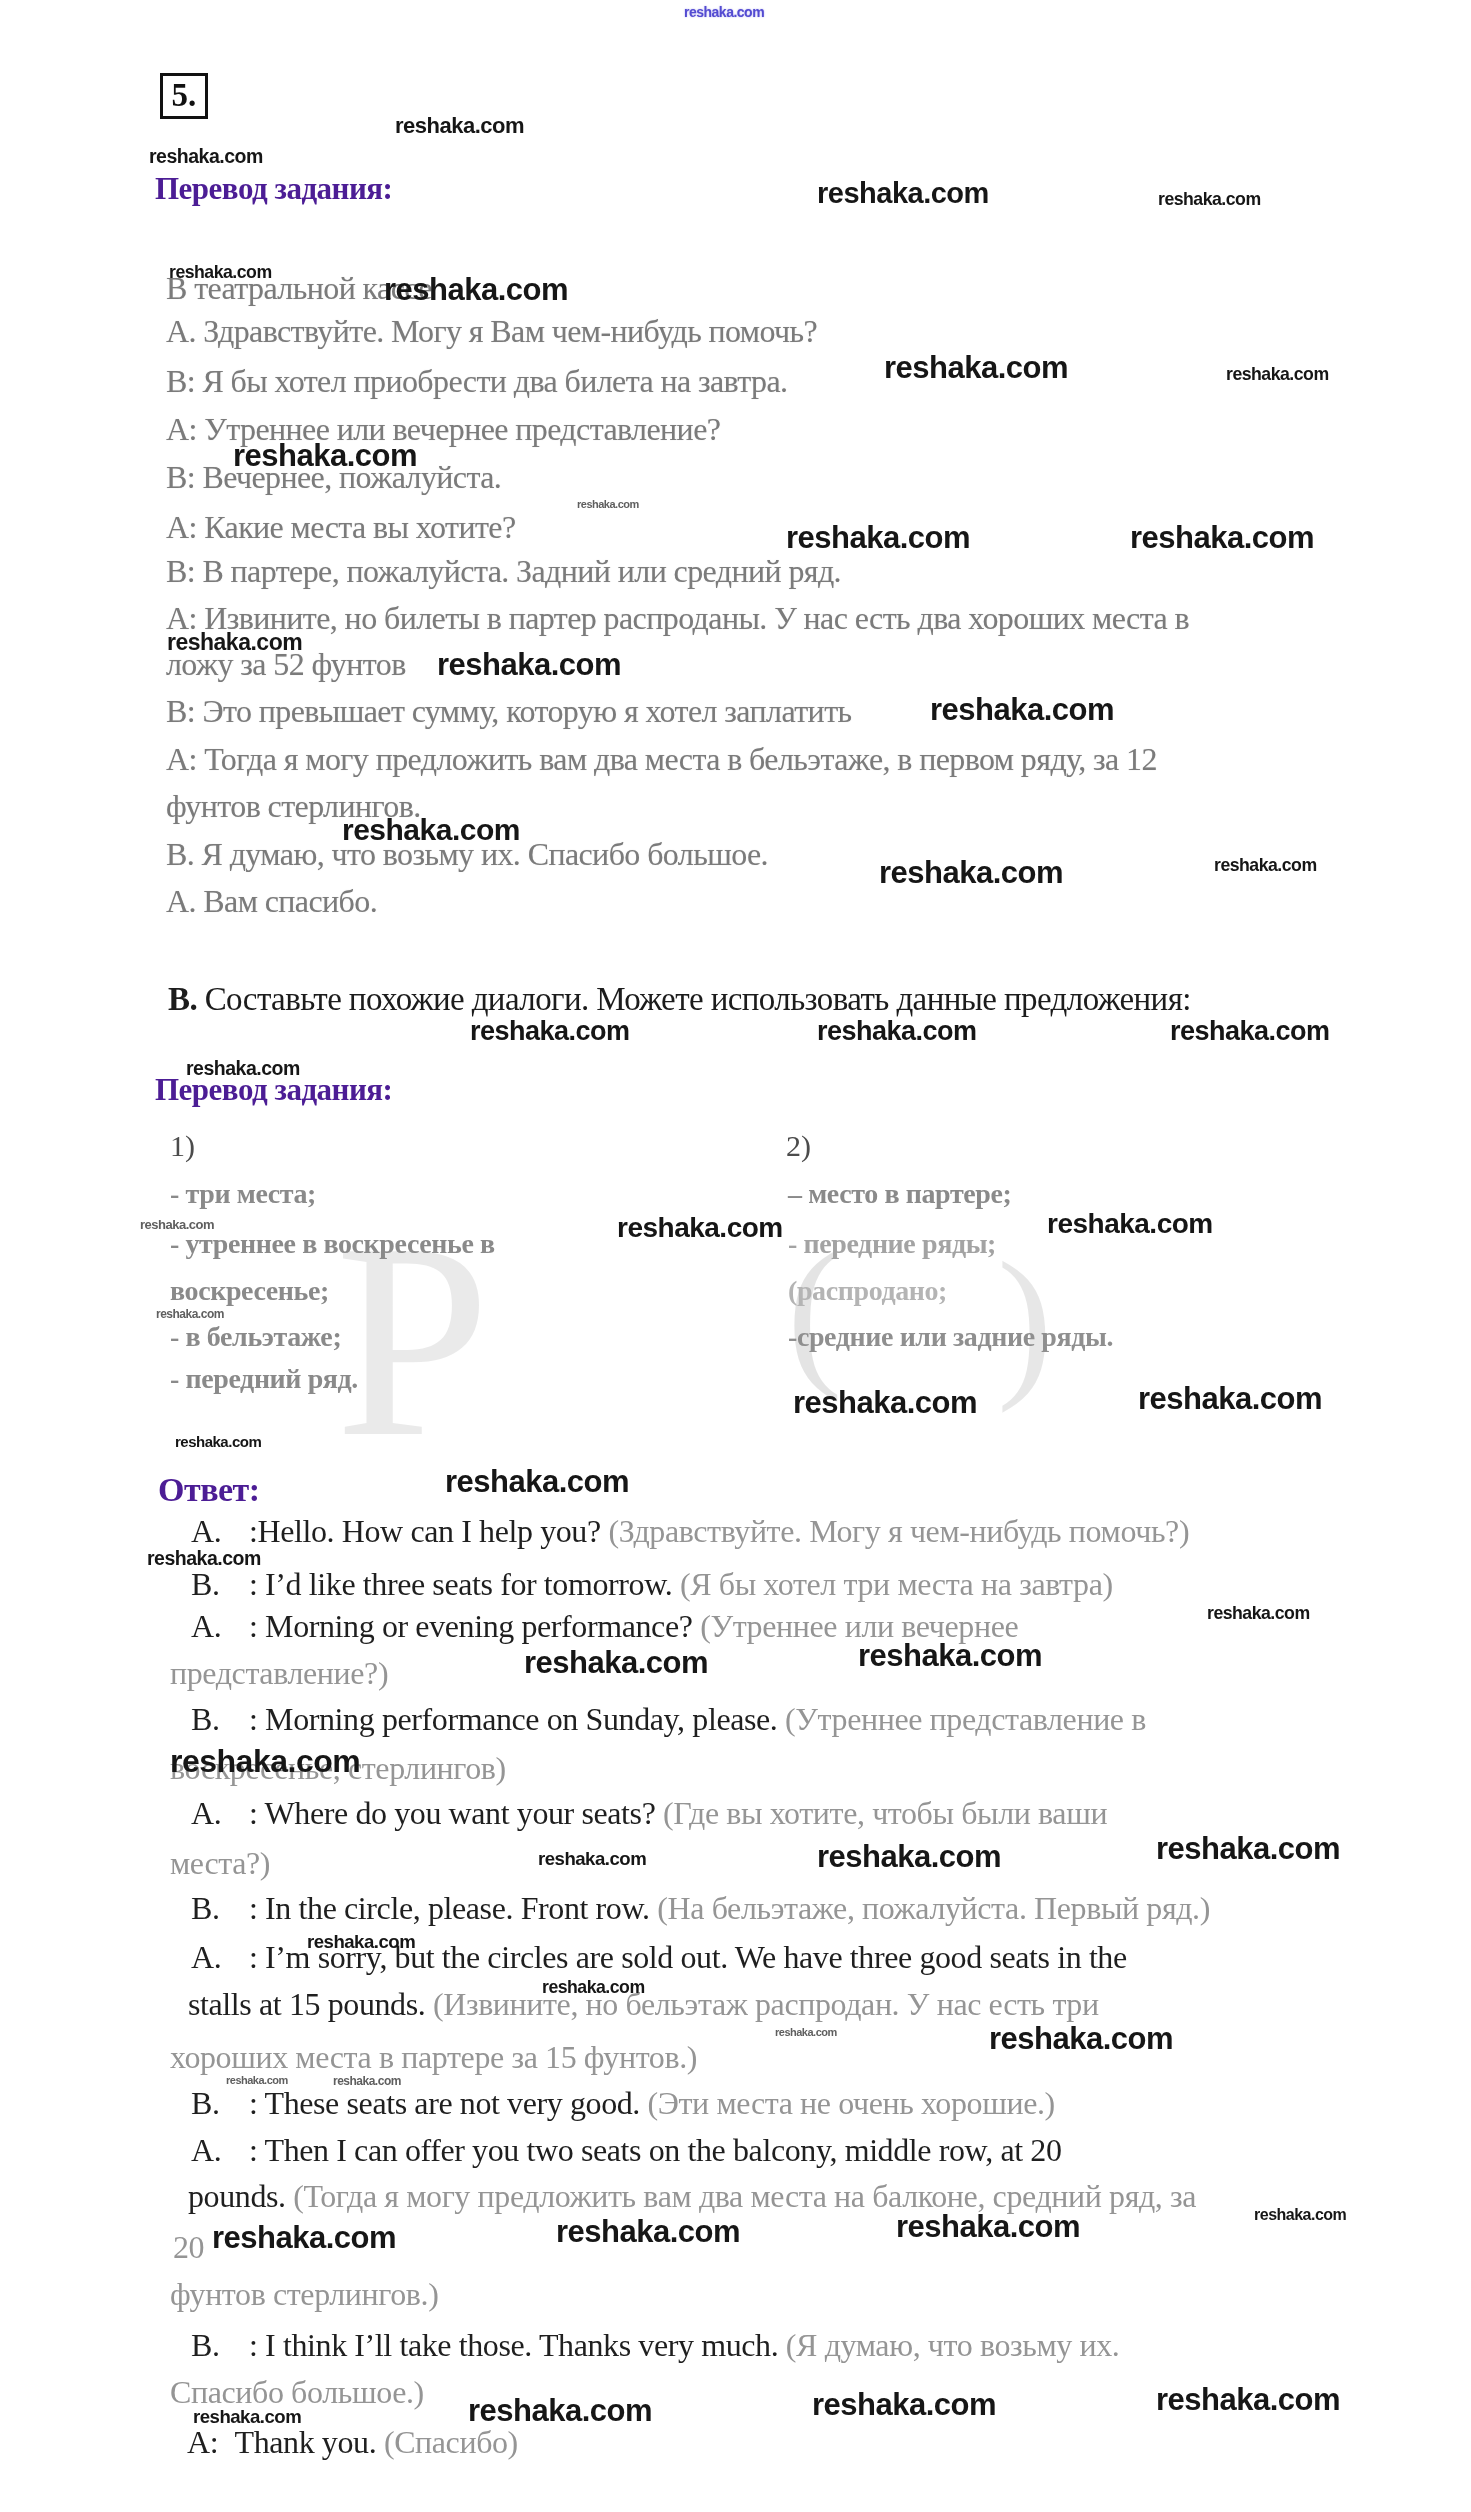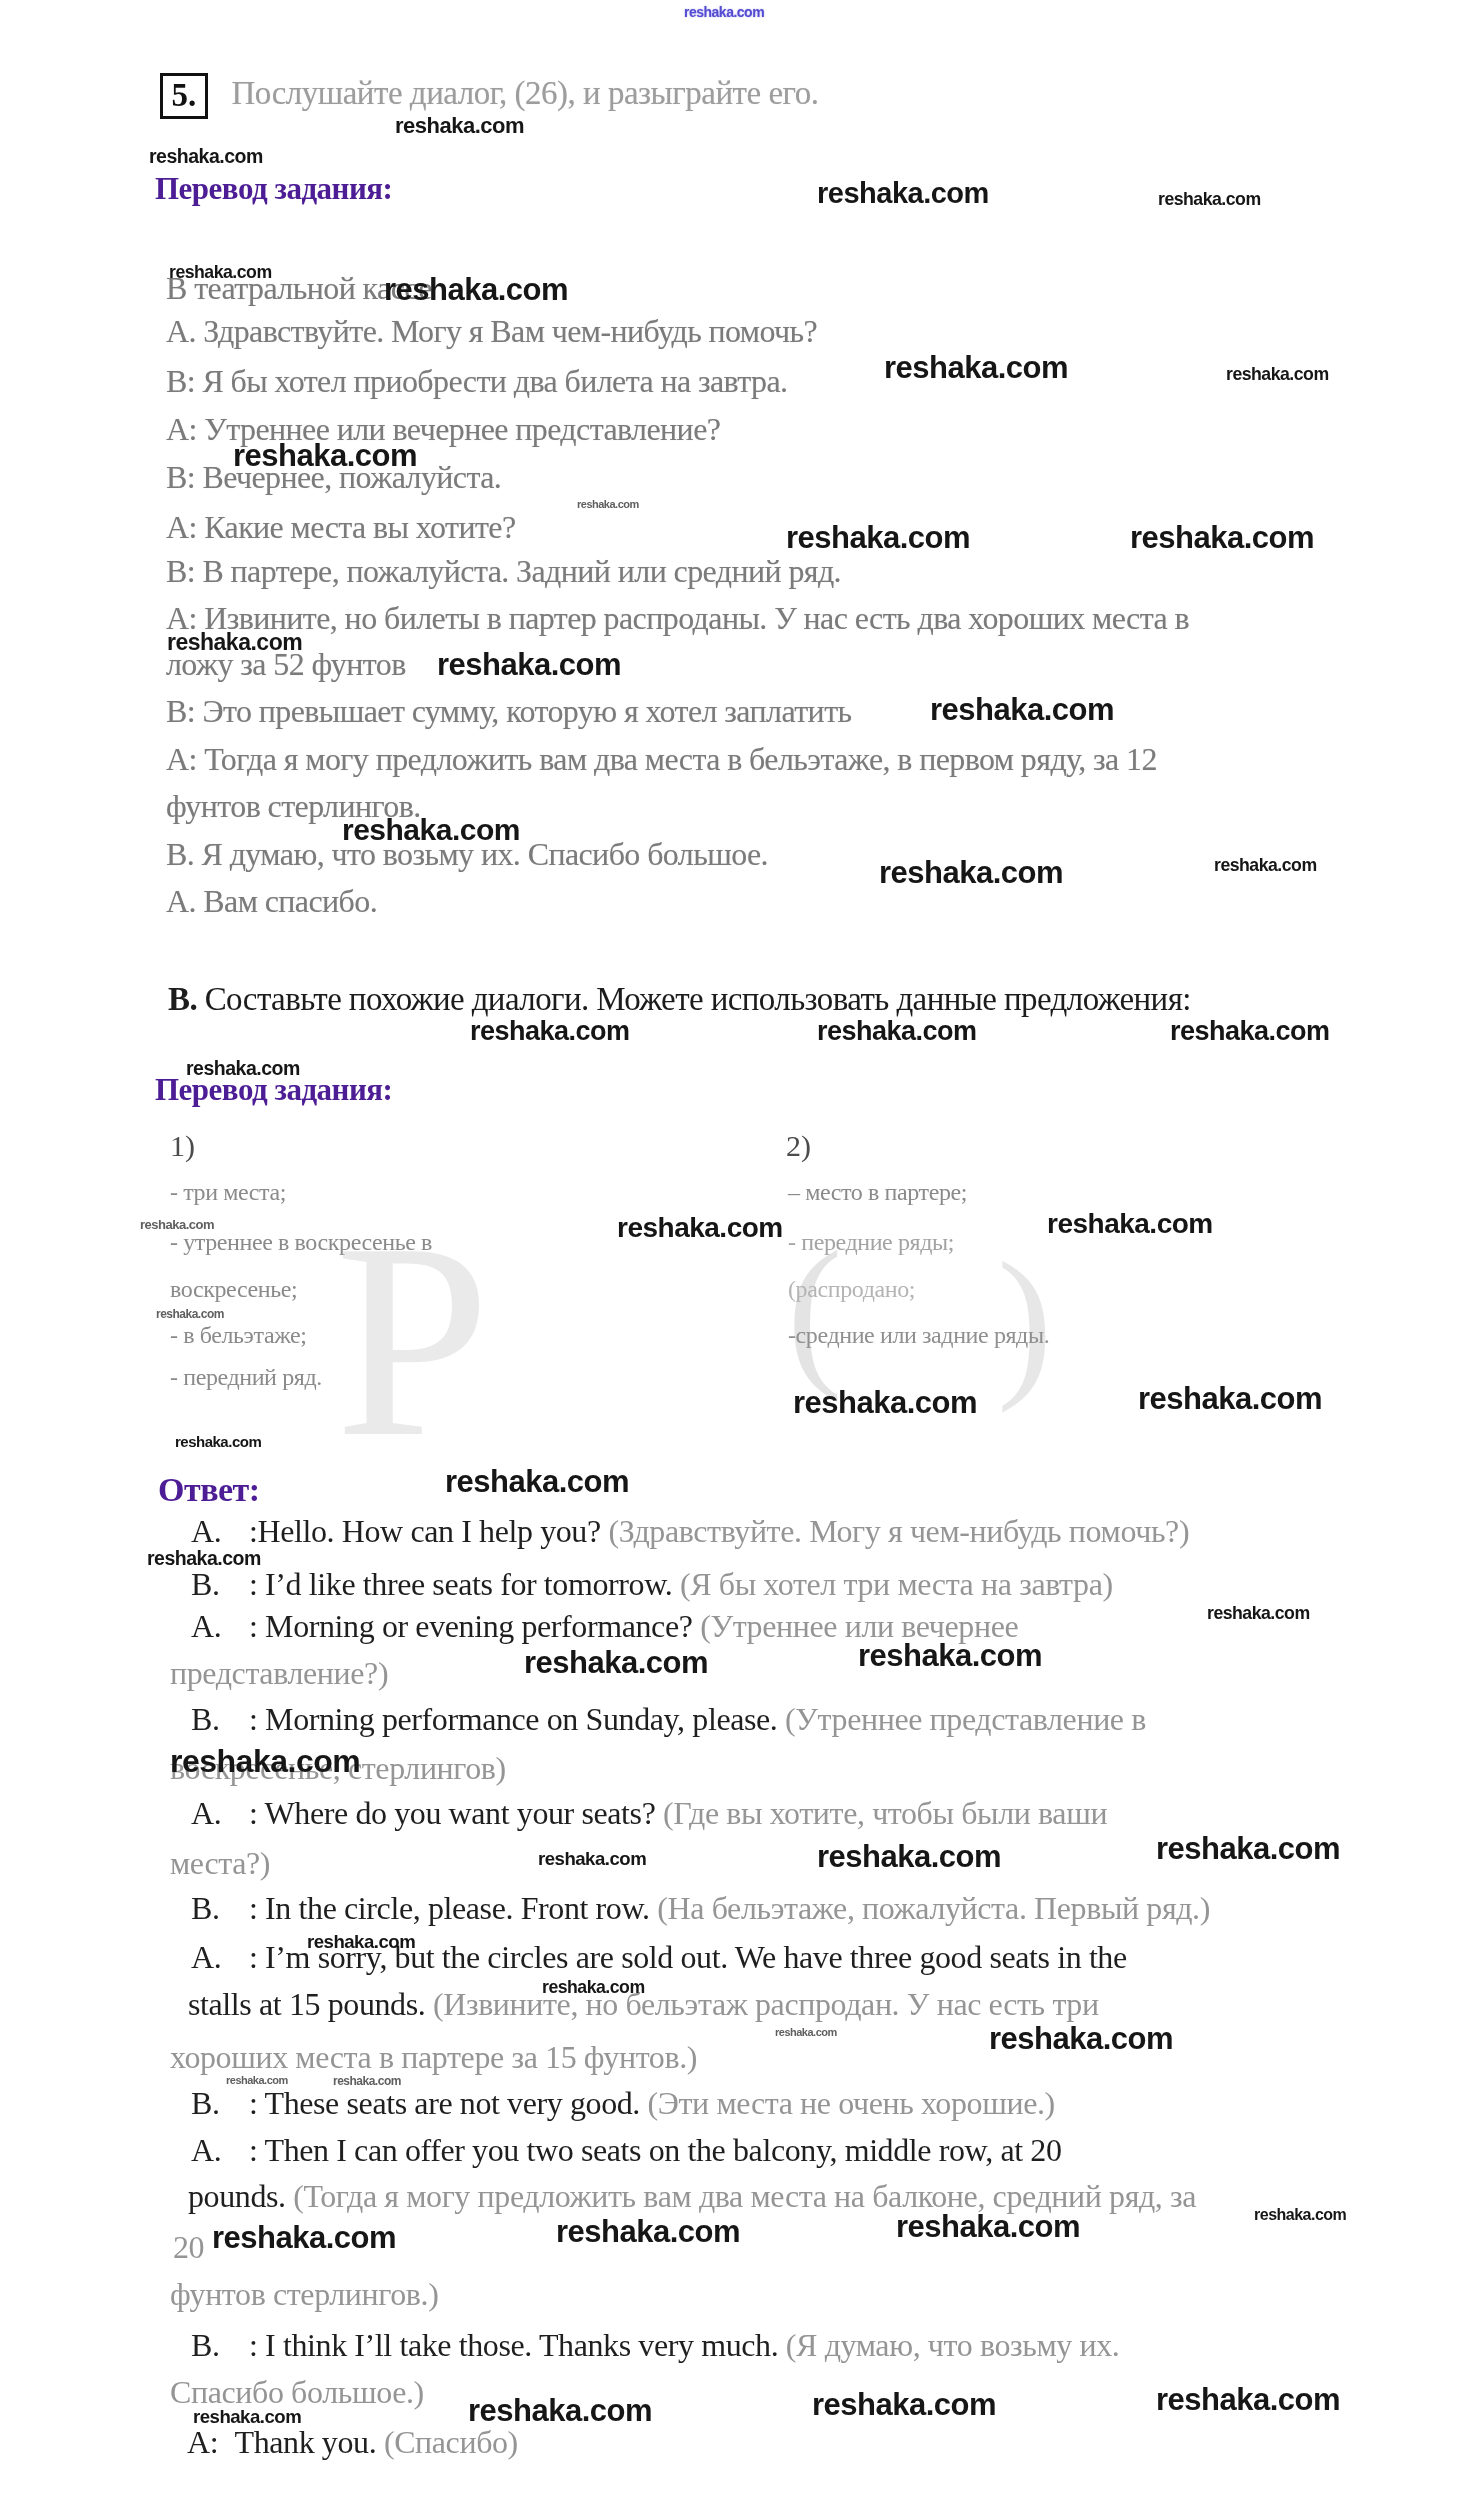--- a/index.html
+++ b/index.html
@@ -29,24 +29,25 @@
     font-size:32px;
     color:#7b7b7b;
     line-height:1;
     white-space:nowrap;
     letter-spacing:-0.6px;
     text-shadow:0 0 0.9px rgba(120,120,120,.35);
   }
   
   .opt{
     position:absolute;
-    font-size:24px;
+    font-size:28px;
     line-height:1;
     white-space:nowrap;
     letter-spacing:-0.4px;
+    font-weight:bold;
   }
   
   .al{
     position:absolute;
     font-size:32px;
     line-height:1;
     white-space:nowrap;
     letter-spacing:-0.4px;
   }
   .al .lab{display:inline-block;width:58px;color:#1f1f1f;}
@@ -93,21 +94,20 @@
     pointer-events:none;
   }
 </style>
 </head>
 <body>
 
 <div id="page">
 
   <div id="task5-row">
     <span id="task5-box">5.</span>
-    <span id="task5-instr">Послушайте диалог, (26), и разыграйте его.</span>
   </div>
 
   <div class="hd" style="left:155px;top:173px;font-size:31px;">Перевод задания:</div>
 
   <div id="taskB-line">
     <span class="b">В.</span><span> Составьте похожие диалоги. Можете использовать данные предложения:</span>
   </div>
 
   <div class="hd" style="left:155px;top:1074px;font-size:31px;">Перевод задания:</div>
 

